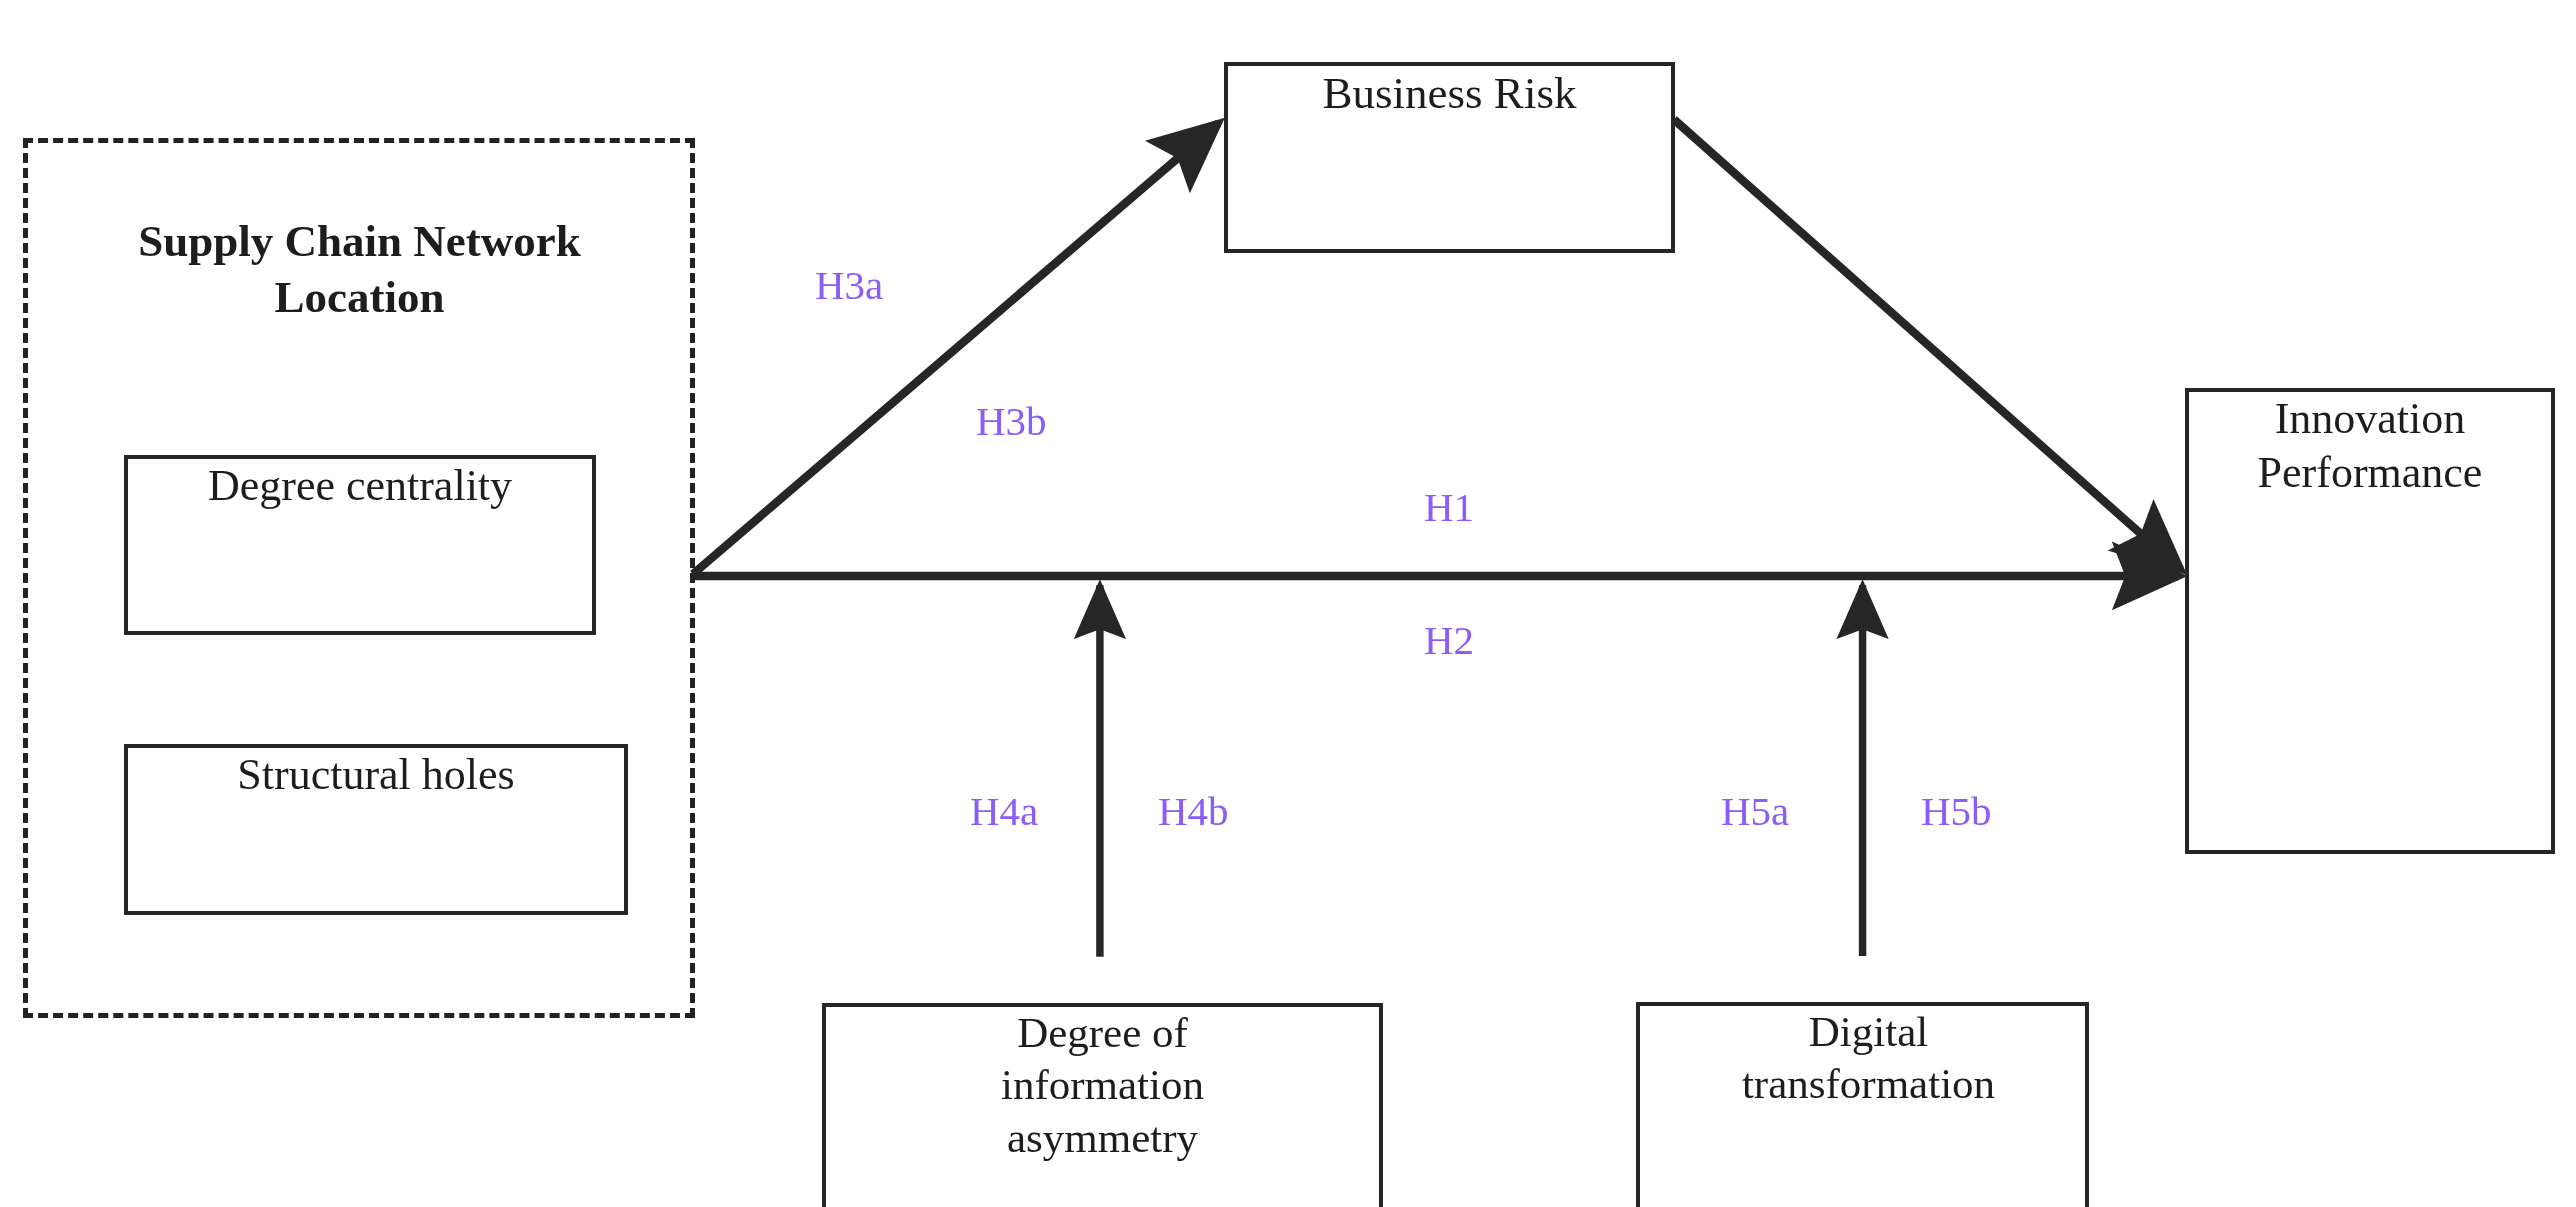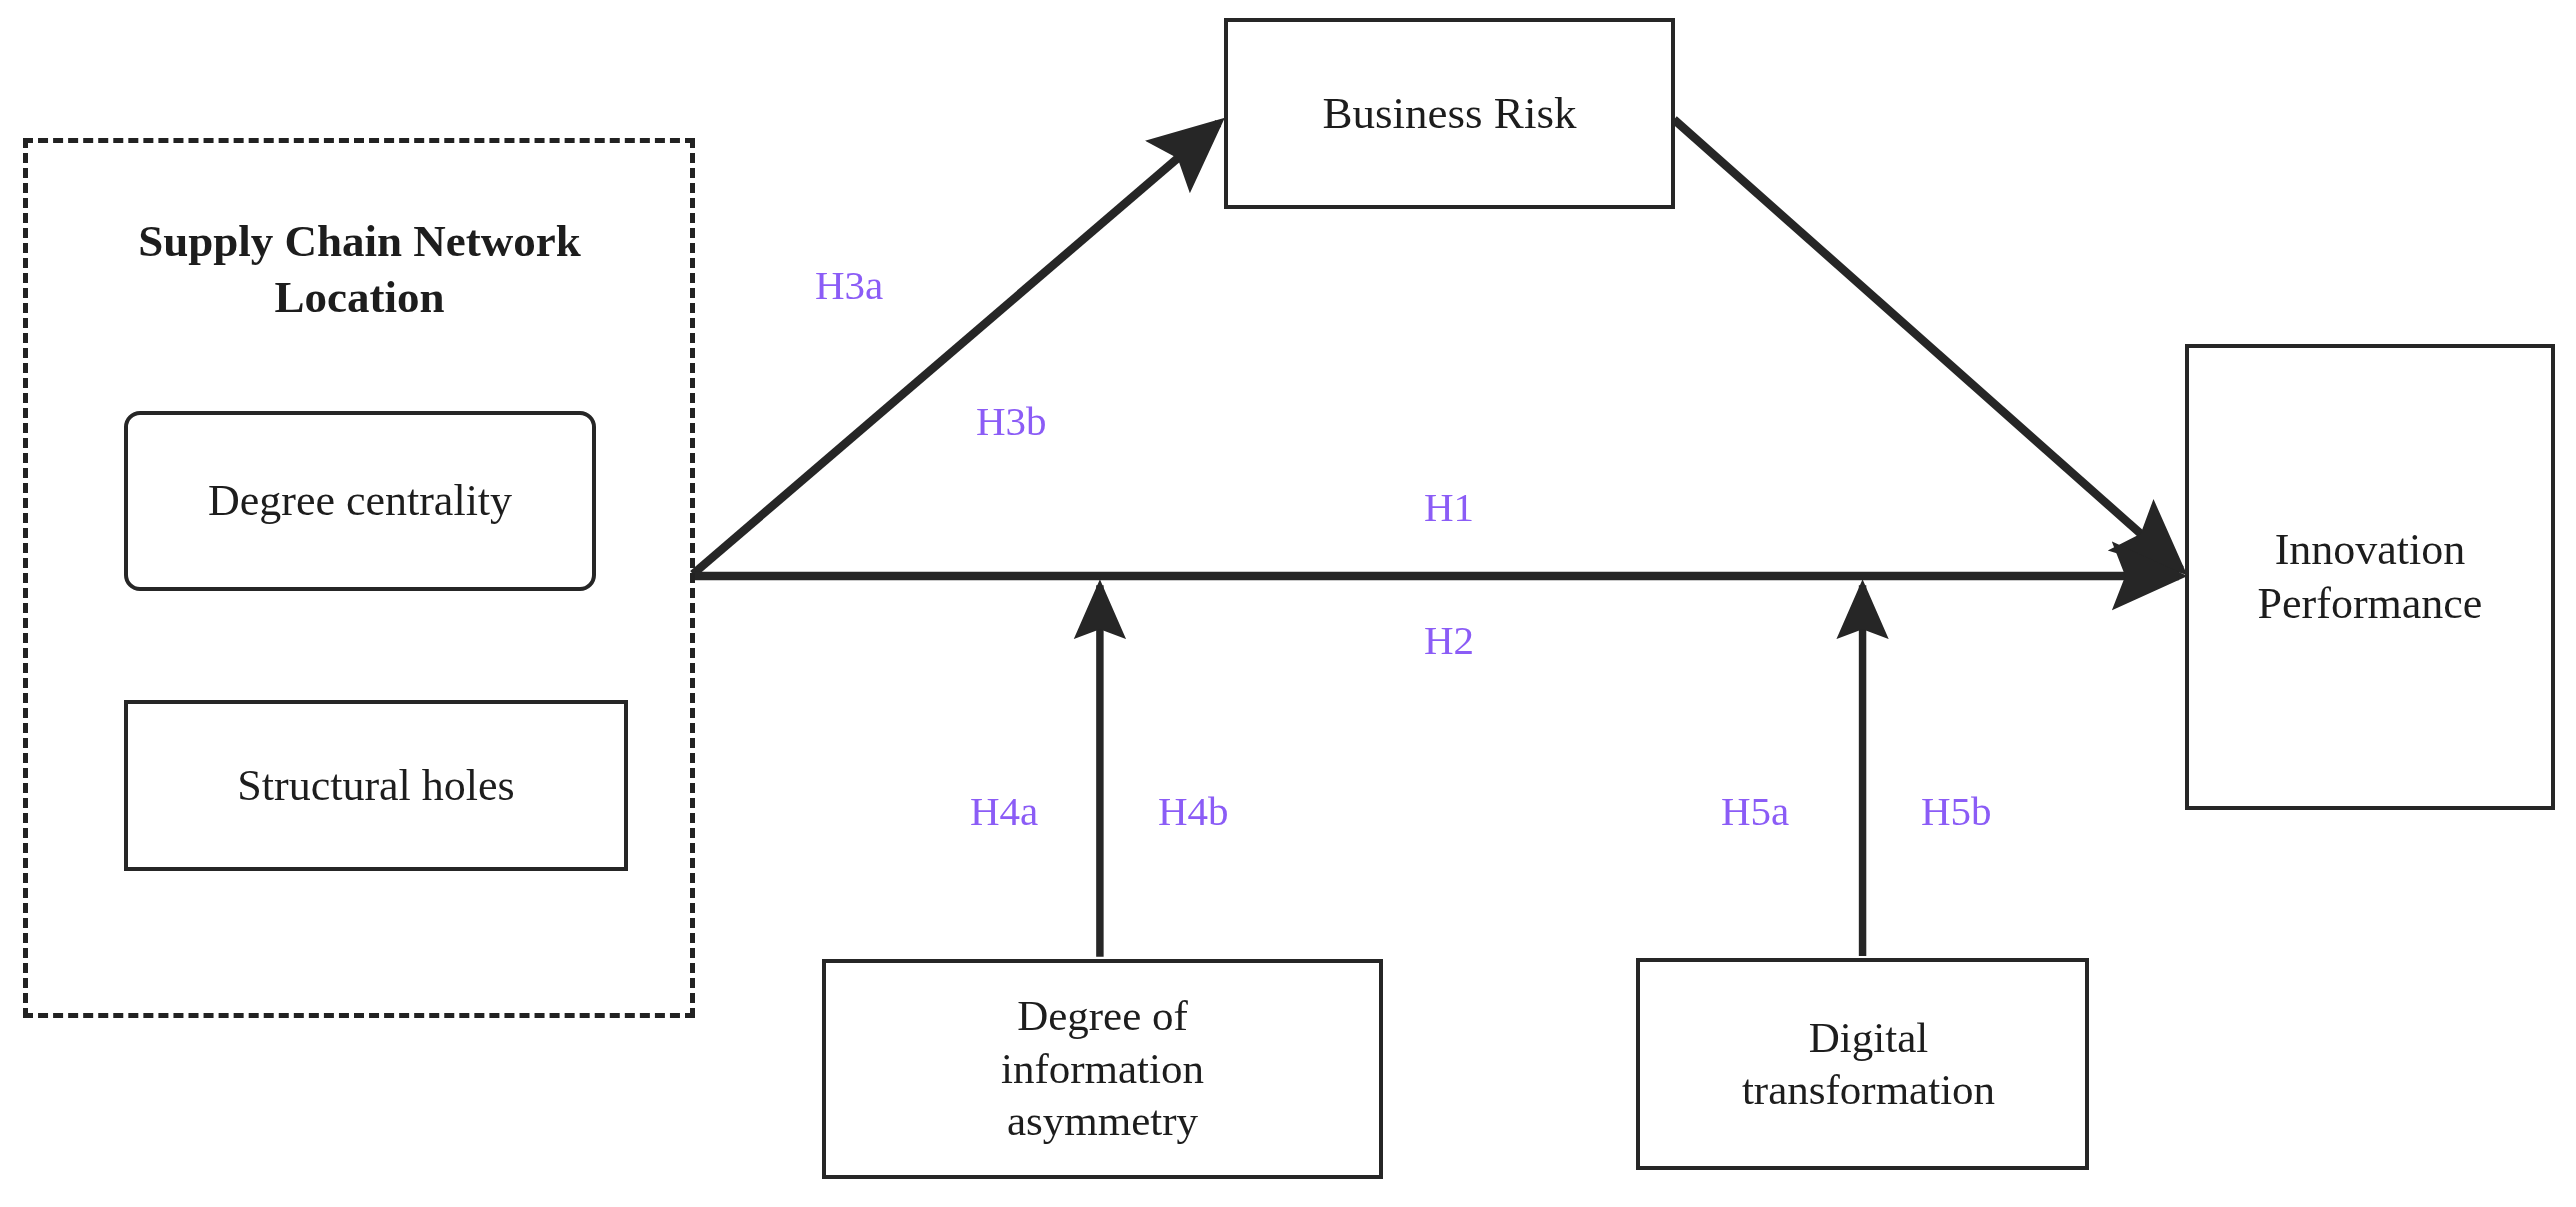--- a/index.html
+++ b/index.html
@@ -28,25 +28,25 @@
     height: 1207px;
     pointer-events: none;
   }
   
   .node {
     position: absolute;
     box-sizing: border-box;
     background: #ffffff;
     border: 4.7px solid #262626;
     display: flex;
-    align-items: center;
     justify-content: center;
     text-align: center;
     line-height: 1.22;
     z-index: 3;
+    margin-top: 44px;
   }
   .node .node-label {
     display: block;
     padding: 0 9.3px;
     white-space: pre-line;
   }
   .group-box {
     position: absolute;
     box-sizing: border-box;
     background: transparent;
@@ -66,21 +66,21 @@
     position: absolute;
     z-index: 4;
     white-space: nowrap;
     color: #8b5cf6;
   }
 
   
   #group-scnl      { left: 23px;   top: 138px;  width: 672px;  height: 880px; }
   #group-scnl-title{ left: 56px;   top: 213px;  width: 607px;  font-size: 45px; }
 
-  #node-degree-centrality { left: 124px; top: 411px; width: 472px; height: 180px; font-size: 44px; border-radius: 16px; }
+  #node-degree-centrality { left: 124px; top: 411px; width: 472px; height: 180px; font-size: 44px; }
   #node-structural-holes  { left: 124px; top: 700px; width: 504px; height: 171px; font-size: 44px; }
 
   #node-business-risk     { left: 1224px; top: 18px;  width: 451px; height: 191px; font-size: 45px; }
   #node-innovation        { left: 2185px; top: 344px; width: 370px; height: 466px; font-size: 44px; }
   #node-info-asymmetry    { left: 822px;  top: 959px; width: 561px; height: 220px; font-size: 43px; }
   #node-digital-transform { left: 1636px; top: 958px; width: 453px; height: 212px; font-size: 43px; padding-left: 12px; }
 
   #lbl-h3a { left: 815px;  top: 261px;  font-size: 41px; }
   #lbl-h3b { left: 976px; top: 397px;  font-size: 41px; }
   #lbl-h1  { left: 1424px; top: 483px;  font-size: 41px; }

